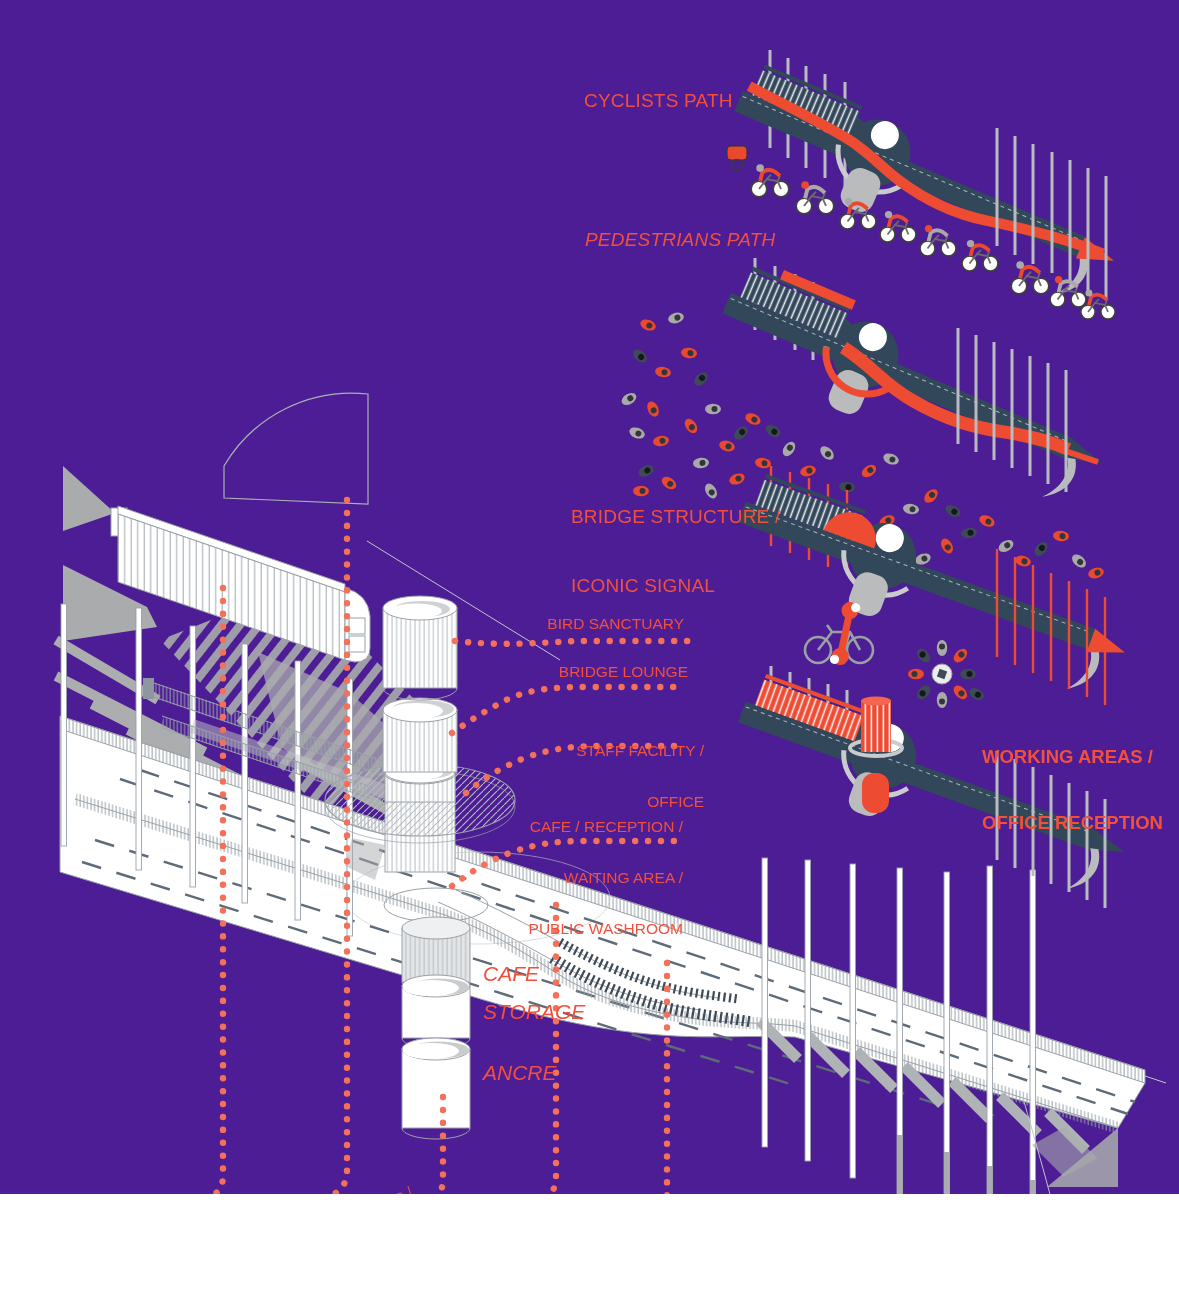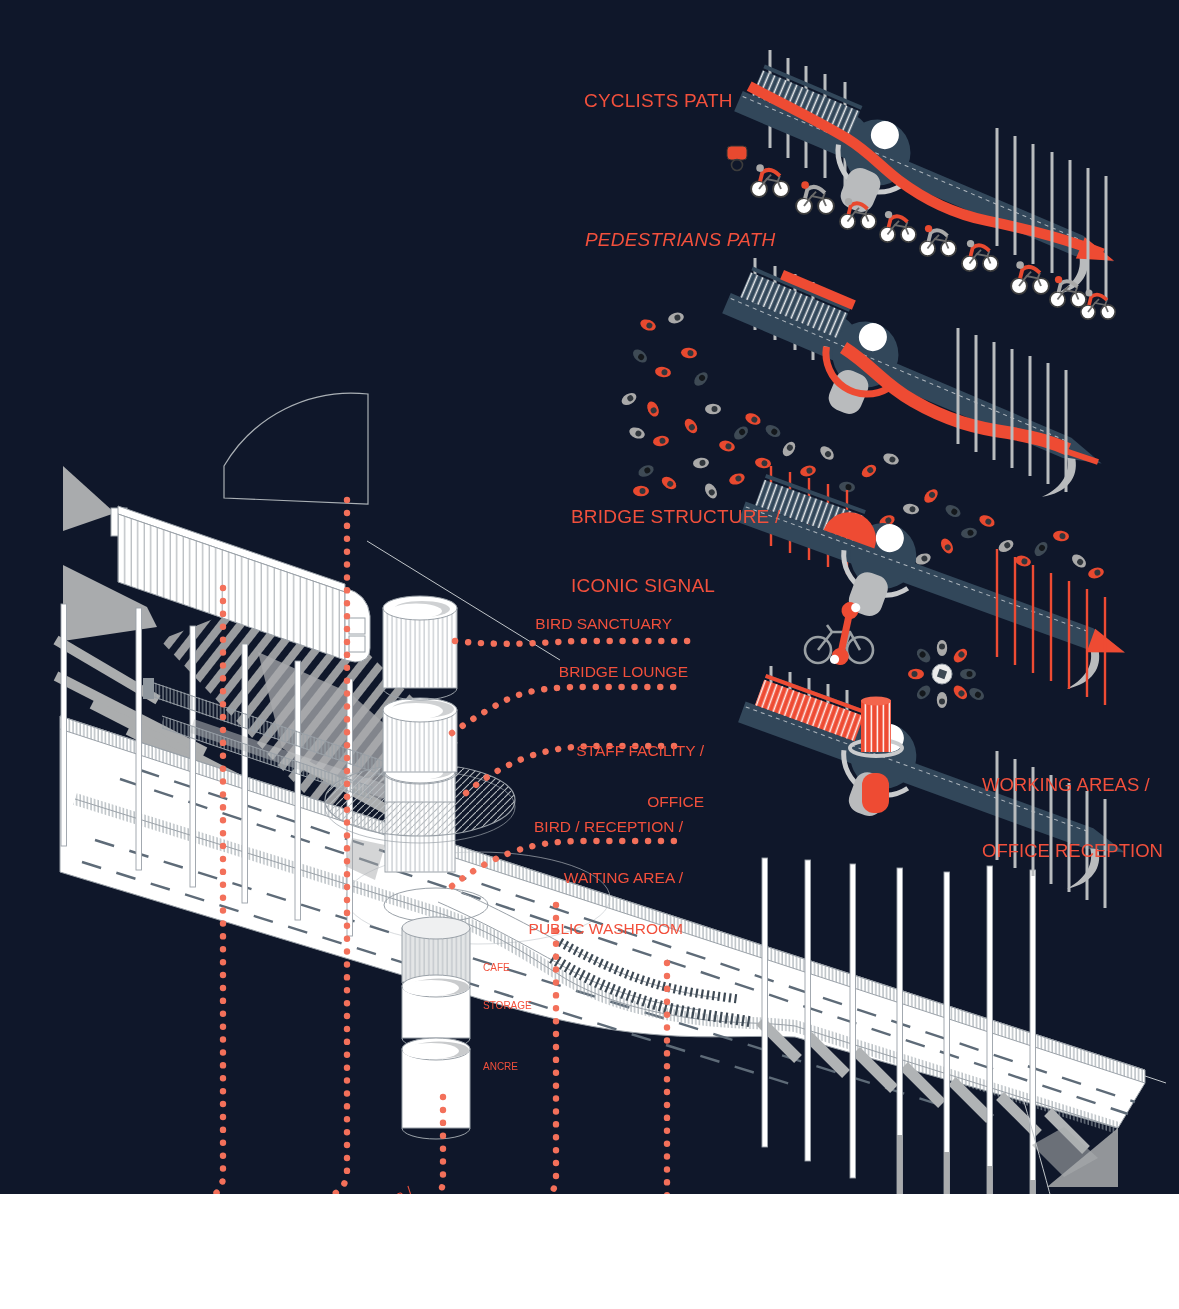--- a/index.html
+++ b/index.html
@@ -1,24 +1,24 @@
 <!DOCTYPE html>
 <html><head>
 <meta charset="utf-8">
 <style>
   html,body{margin:0;padding:0;background:#fff;}
-  .canvas{position:relative;width:1179px;height:1194px;background:#0f172a;overflow:hidden;
+  .canvas{position:relative;width:1179px;height:1194px;background:#4c1d95;overflow:hidden;
           font-family:"Liberation Sans",sans-serif;}
   .canvas svg{position:absolute;left:0;top:0;}
   .lbl{position:absolute;color:#f2503c;white-space:pre;}
   .big{font-size:19px;line-height:23px;letter-spacing:.2px;}
   .med{font-size:18.5px;line-height:22px;}
   .callout{font-size:15.5px;line-height:17px;text-align:right;width:240px;}
   .tight{line-height:17px;}
-  .small{font-size:10px;}
+  .small{font-size:21px;font-style:italic;}
   .rot{font-size:14.5px;line-height:17.5px;transform-origin:0 100%;transform:rotate(-33deg);}
   .dots{stroke:#f3705a;stroke-width:6.4;stroke-linecap:round;stroke-dasharray:0.1 12.8;fill:none;}
   .ln{stroke:#9aa1a8;fill:none;stroke-width:1;}
   .faint{stroke:#c0c5c9;fill:none;stroke-width:1;}
   .sh{fill:#a9abad;}
   .redpole{stroke:#ee4b33;stroke-width:2.4;}
   .graypole{stroke:#b9bcbe;stroke-width:3;}
 </style>
 </head>
 <body>
@@ -468,33 +468,33 @@
   </g>
 </g>
 </svg>
 
 <div class="lbl big" style="left:584px;top:89px;">CYCLISTS PATH</div>
 <div class="lbl big" style="left:585px;top:228px;font-style:italic;">PEDESTRIANS PATH</div>
 <div class="lbl big" style="left:571px;top:459px;">
   <div>BRIDGE STRUCTURE /</div>
   <div>ICONIC SIGNAL</div>
 </div>
-<div class="lbl med" style="left:982px;top:730px;">
+<div class="lbl med" style="left:982px;top:702px;font-weight:bold;">
   <div>WORKING AREAS /</div>
   <div>OFFICE RECEPTION</div>
 </div>
 
-<div class="lbl callout" style="left:432px;top:615px;">BIRD SANCTUARY</div>
+<div class="lbl callout" style="left:444px;top:615px;">BIRD SANCTUARY</div>
 <div class="lbl callout" style="left:448px;top:663px;">BRIDGE LOUNGE</div>
 <div class="lbl callout" style="left:448px;top:708px;padding-left:16px;">
   <div>STAFF FACILITY /</div>
   <div>OFFICE</div>
 </div>
 <div class="lbl callout tight" style="left:443px;top:784px;">
-  <div>BIRD / RECEPTION /</div>
+  <div>CAFE / RECEPTION /</div>
   <div>WAITING AREA /</div>
   <div>PUBLIC WASHROOM</div>
 </div>
 
 <div class="lbl small" style="left:483px;top:962px;">CAFE</div>
 <div class="lbl small" style="left:483px;top:1000px;">STORAGE</div>
 <div class="lbl small" style="left:483px;top:1061px;">ANCRE</div>
 
 <div class="lbl rot" style="left:76px;top:1246px;">
   <div>CYCLE WORKSHOP /</div>

